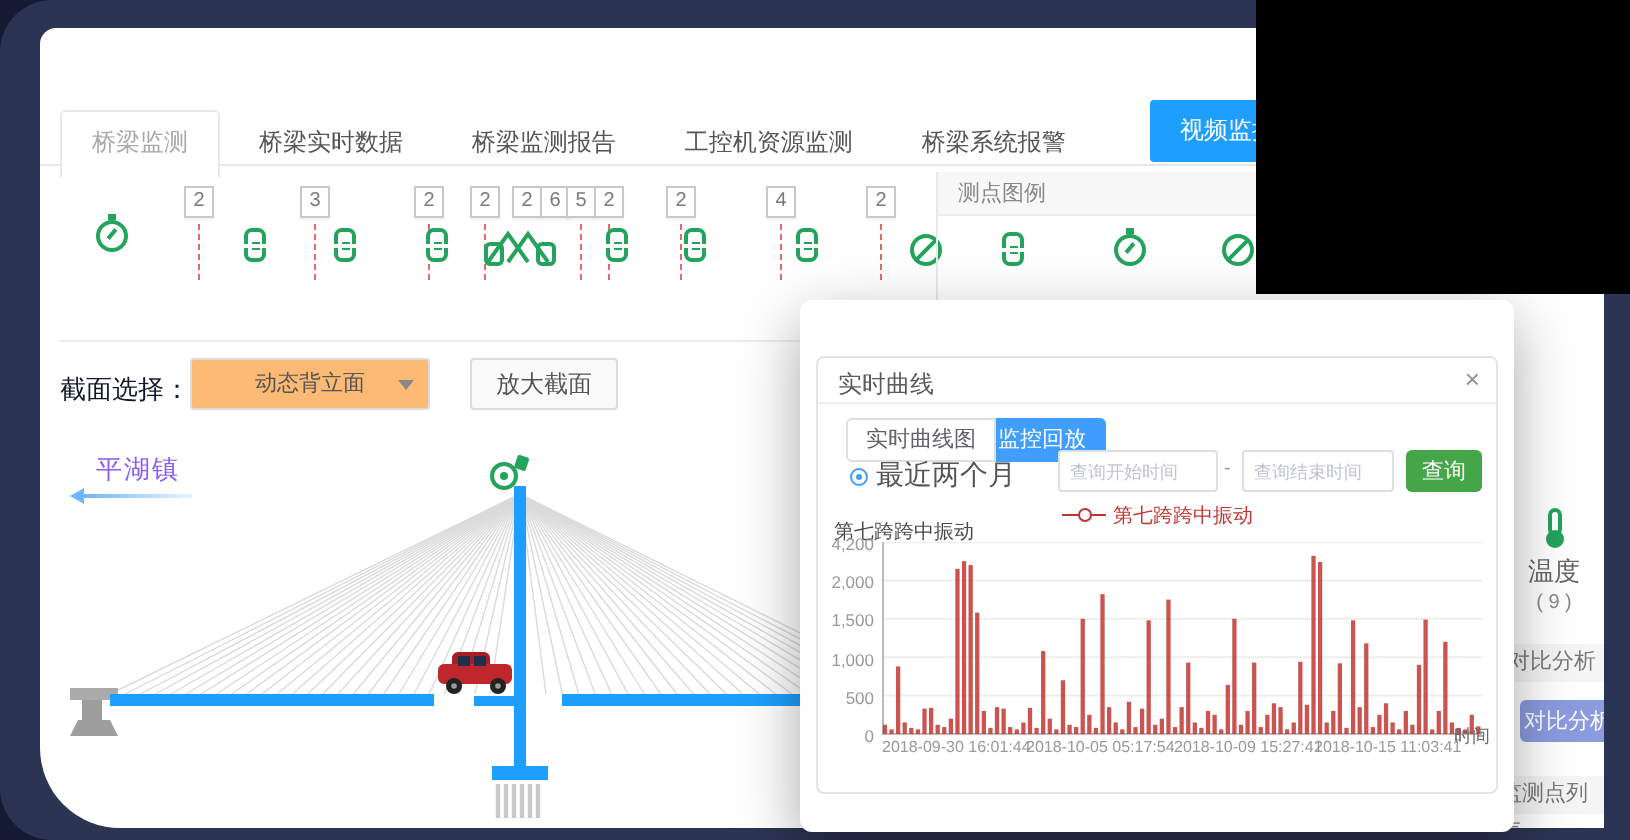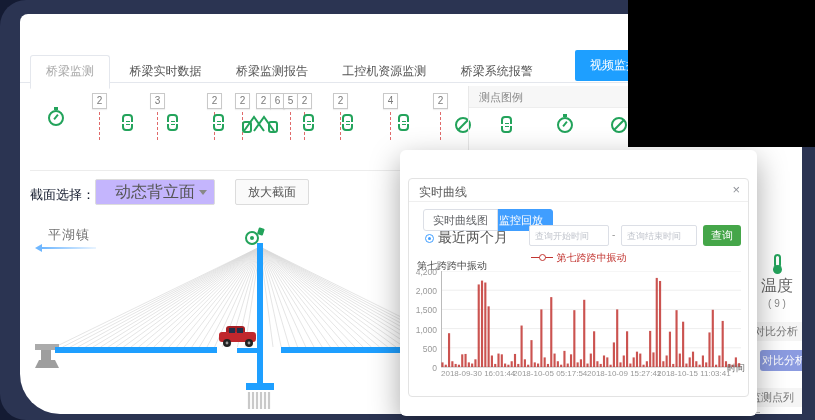--- a/index.html
+++ b/index.html
@@ -32,38 +32,38 @@
   .divider-h { position:absolute; left:10px; top:156px; width:440px; height:1px; background:#ececec; }
   .divider-v { position:absolute; left:448px; top:72px; width:1px; height:84px; background:#e8e8e8; }
 
   
   .legend-panel { position:absolute; left:449px; top:72px; width:333px; height:90px; }
   .legend-header { height:22px; background:#f7f7f7; border-bottom:1px solid #eee; font-size:11px; color:#888; line-height:22px; padding-left:10px; }
 
   
   .section-label { position:absolute; left:10px; top:172px; font-size:13px; color:#0f172a; }
   .section-select { position:absolute; left:75px; top:165px; width:120px; height:26px; border:1px solid #dcdcdc; border-radius:2px;
-    font-size:16px; color:#555; line-height:24px; text-align:center; background:#c4b5fd; cursor:pointer; }
+    font-size:11px; color:#555; line-height:24px; text-align:center; background:#fdba74; cursor:pointer; }
   .section-select .caret { position:absolute; right:7px; top:10px; width:0; height:0; border-left:4px solid transparent; border-right:4px solid transparent; border-top:5px solid #888; }
   .zoom-btn { position:absolute; left:215px; top:165px; height:26px; padding:0 12px; border:1px solid #dcdcdc; border-radius:2px;
     background:#fafafa; font-size:12px; color:#555; cursor:pointer; }
 
   
-  .location-label { position:absolute; left:28px; top:212px; font-size:13px; color:#737373; letter-spacing:1px; }
+  .location-label { position:absolute; left:28px; top:212px; font-size:13px; color:#8b5cf6; letter-spacing:1px; }
   .location-arrow { position:absolute; left:22px; top:233px; width:54px; height:2px;
     background:linear-gradient(to right,#6FB7FF,rgba(111,183,255,.15)); }
   .location-arrow::before { content:""; position:absolute; left:-7px; top:-3px; width:0; height:0;
     border-top:4px solid transparent; border-bottom:4px solid transparent; border-right:7px solid #6FB7FF; }
   .bridge-svg { position:absolute; left:5px; top:211px; }
 
   
   .side-temp { position:absolute; left:733px; top:240px; width:48px; text-align:center; }
   .thermo { display:inline-block; position:relative; width:7px; height:14px; border:2px solid #23A35B; border-radius:4px; }
   .thermo::after { content:""; position:absolute; left:-3px; top:9px; width:9px; height:9px; background:#23A35B; border-radius:50%; }
-  .side-temp .t-label { font-size:16px; color:#666; margin-top:4px; }
+  .side-temp .t-label { font-size:13px; color:#666; margin-top:4px; }
   .side-temp .t-count { font-size:10px; color:#888; margin-top:1px; }
   .side-band { position:absolute; background:#f5f5f5; color:#777; font-size:11px; line-height:19px; padding-left:6px; height:19px; }
   .side-compare-btn { position:absolute; left:740px; top:336px; width:48px; height:21px; background:#8B9BE0; color:#fff;
     font-size:11px; border:none; border-radius:3px; cursor:pointer; }
 
   
   .black-block { position:absolute; left:628px; top:0; width:187px; height:147px; background:#000; z-index:5; }
 
   
   .modal { position:absolute; left:400px; top:150px; width:357px; height:266px; background:#fff; border-radius:6px;

